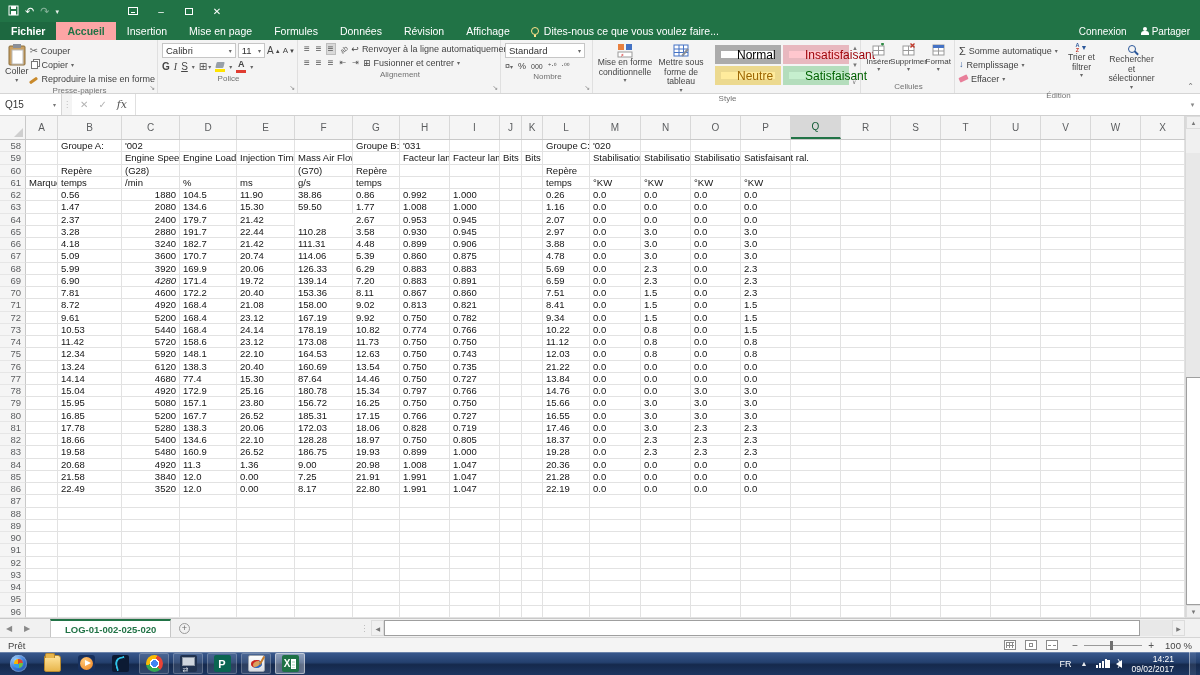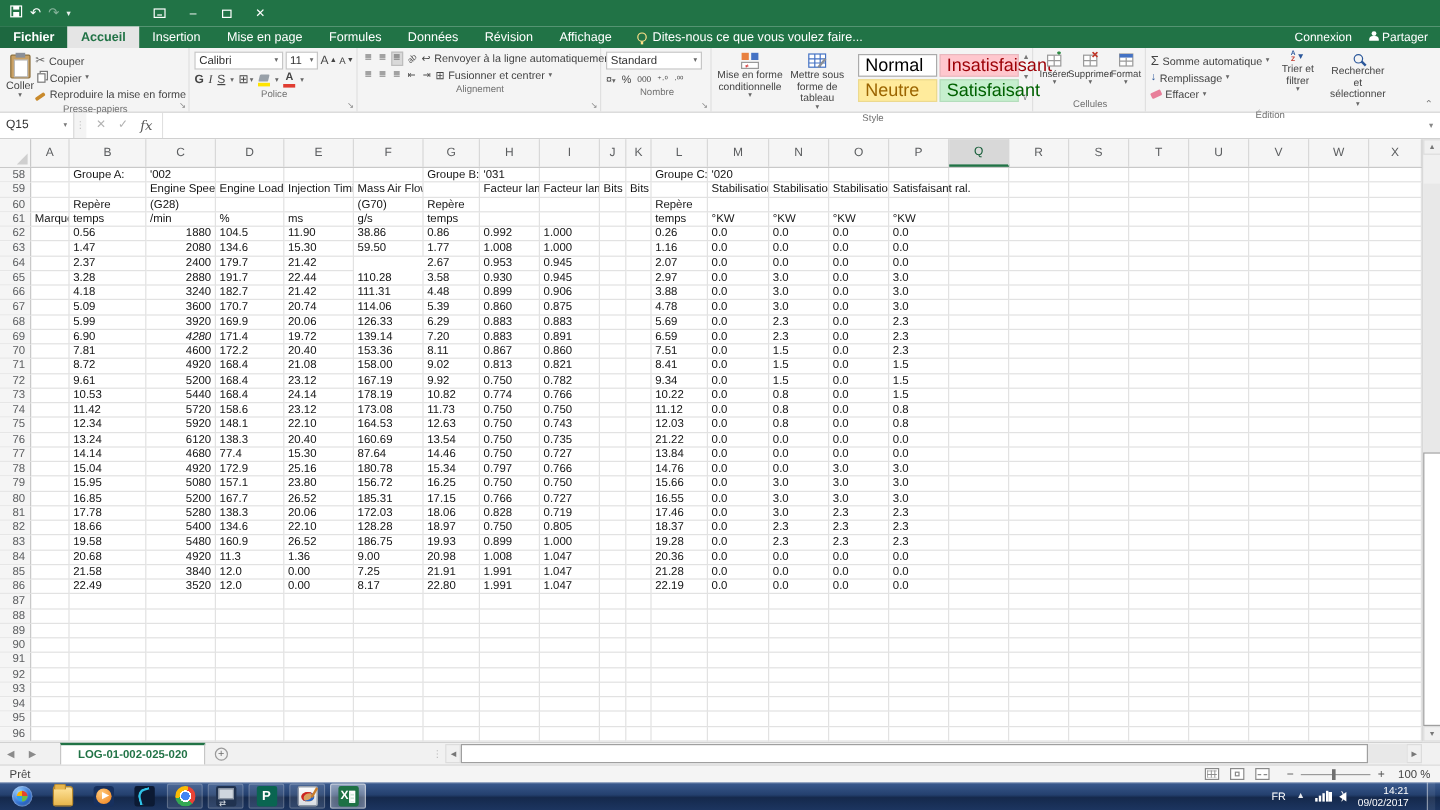--- a/index.html
+++ b/index.html
@@ -17,21 +17,21 @@
   .wbtn{width:26px;height:18px;display:flex;align-items:center;justify-content:center;color:#fff;font-size:10px;}
   .rdo-ic{width:10px;height:8px;border:1px solid #fff;position:relative;}
   .rdo-ic::after{content:"";position:absolute;left:2px;top:1px;width:4px;height:3px;border-bottom:1px solid #fff;}
   .restore-ic{width:8px;height:7px;border:1px solid #fff;position:relative;background:#217346;}
   .restore-ic::before{content:"";position:absolute;right:-3px;top:-3px;width:8px;height:7px;border:1px solid #fff;z-index:-1;}
 
   
   .tabrow{height:18px;background:#217346;display:flex;align-items:stretch;color:#fff;}
   .rtab{padding:0 11px;display:flex;align-items:center;font-size:10.5px;white-space:nowrap;}
   .rtab.file{background:#1d6840;font-weight:bold;}
-  .rtab.active{background:#e5e5e5;color:#217346;font-weight:bold;}
+  .rtab.active{background:#fca5a5;color:#217346;font-weight:bold;}
   .tellme{display:flex;align-items:center;gap:5px;padding:0 10px;font-size:10.5px;white-space:nowrap;}
   .bulb{width:8px;height:8px;border:1px solid #ffe28a;border-radius:50%;position:relative;}
   .bulb::after{content:"";position:absolute;left:2px;top:7px;width:2px;height:2px;background:#ffe28a;}
   .tab-spacer{flex:1;}
   .accnt{display:flex;align-items:center;gap:14px;padding-right:10px;font-size:10px;white-space:nowrap;}
   .person{display:inline-block;width:8px;height:8px;position:relative;margin-right:3px;}
   .person::before{content:"";position:absolute;left:2px;top:0;width:4px;height:4px;border-radius:50%;background:#fff;}
   .person::after{content:"";position:absolute;left:0;top:4px;width:8px;height:4px;border-radius:3px 3px 0 0;background:#fff;}
 
   
@@ -61,21 +61,21 @@
   .bar-y{background:#ffe400;}
   .bar-r{background:#e03c31;}
   .buck{width:8px;height:6px;background:#98a0a8;transform:skewX(-14deg);border-radius:1px;}
   .alico{font-size:10px;color:#555;line-height:1;padding:1px 2px;}
   .alico.on{background:#d9d9d9;border:1px solid #bdbdbd;padding:0 1px;}
   .ab-rot{display:inline-block;font-size:7px;transform:rotate(-40deg);color:#555;}
   .wrapbtn{display:flex;align-items:center;gap:3px;font-size:9px;white-space:nowrap;color:#444;}
   .numicons{display:flex;gap:5px;align-items:center;font-size:9px;color:#444;}
   .twoline{display:flex;flex-direction:column;align-items:center;width:88px;font-size:8.6px;line-height:9.5px;text-align:center;color:#444;}
   .gallery{display:grid;grid-template-columns:66px 66px;grid-template-rows:19px 19px;gap:2px;margin:2px 3px 0 6px;}
-  .chip{border:1px solid #000000;display:flex;align-items:center;padding-left:5px;font-size:15px;}
+  .chip{border:6px solid #000000;display:flex;align-items:center;padding-left:16px;font-size:12px;}
   .gal-arrows{display:flex;flex-direction:column;justify-content:space-between;height:40px;margin-top:2px;font-size:6px;color:#777;}
   .cellbtn{display:flex;flex-direction:column;align-items:center;width:30px;font-size:8px;color:#444;line-height:9px;}
   .editstack{display:flex;flex-direction:column;gap:1px;padding-top:1px;}
   .erow{display:flex;align-items:center;gap:3px;height:13px;font-size:9px;white-space:nowrap;}
   .sigma{font-size:11px;color:#444;}
   .eraser{width:9px;height:5px;background:#e87f9a;transform:rotate(-25deg);border-radius:1px;}
   .sortico{display:flex;flex-direction:column;font-size:5.5px;line-height:5px;color:#2b579a;font-weight:bold;}
   .mag{width:8px;height:8px;border:1.5px solid #2b579a;border-radius:50%;position:relative;margin:2px;}
   .mag::after{content:"";position:absolute;width:5px;height:1.5px;background:#2b579a;transform:rotate(45deg);right:-4px;bottom:-1px;}
   .collapse{position:absolute;right:6px;bottom:2px;font-size:8px;color:#777;}

